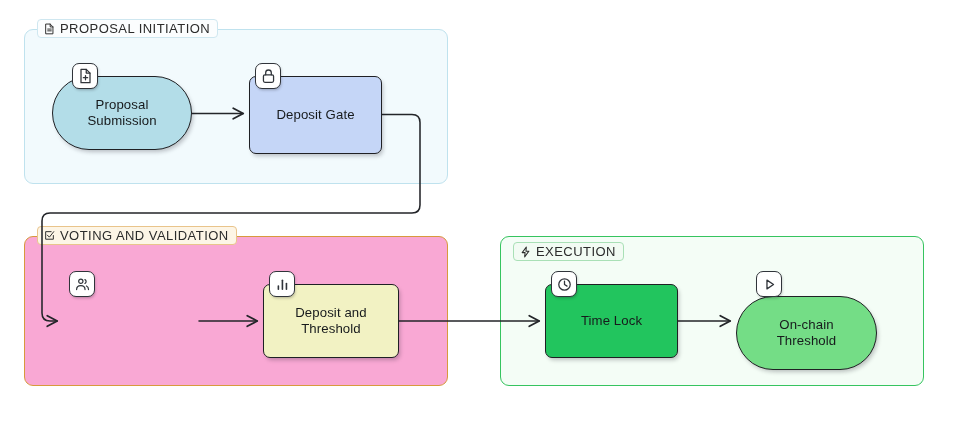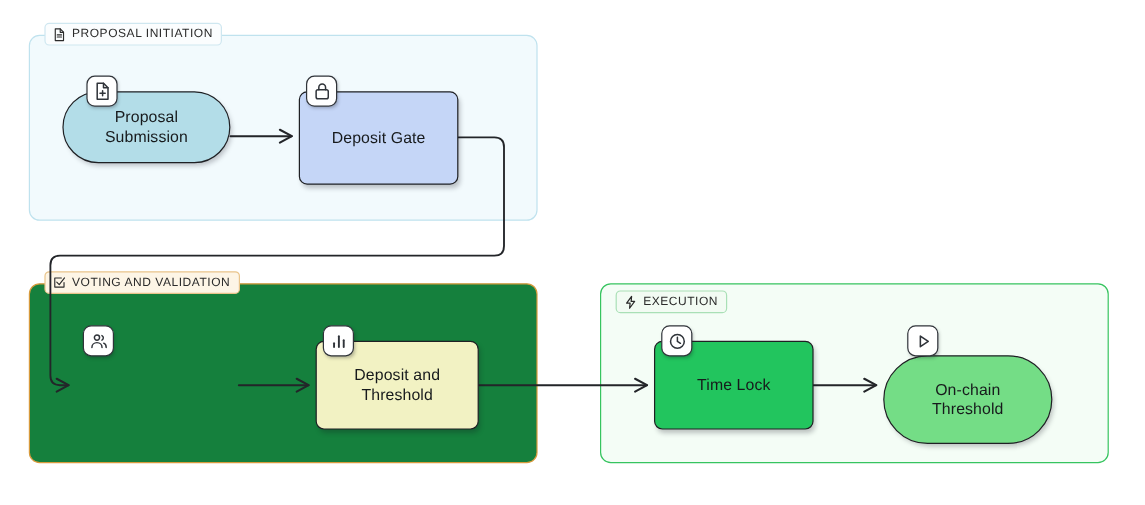--- a/index.html
+++ b/index.html
@@ -43,21 +43,21 @@
     left: 12px;
     display: flex;
     align-items: center;
     gap: 5px;
     height: 19px;
     padding: 0 7px 0 5px;
     box-sizing: border-box;
     border-width: 1px;
     border-style: solid;
     border-radius: 4px;
-    font-size: 10px;
+    font-size: 13px;
     letter-spacing: 0.45px;
     color: #2b2b2b;
     white-space: nowrap;
     font-family: "Liberation Sans", sans-serif;
   }
   .cluster-label .lbl-ico {
     display: inline-flex;
     align-items: center;
     justify-content: center;
     width: 12px;
@@ -113,21 +113,21 @@
         <svg width="11" height="12" viewBox="0 0 16 17" fill="none" stroke="#2b2b2b" stroke-width="1.4" stroke-linejoin="round" stroke-linecap="round">
           <path d="M3 1.3h6l4 4v10.2H3z"></path>
           <path d="M9 1.3v4.2h4"></path>
           <path d="M5.4 8.6h5.2M5.4 11.2h5.2"></path>
         </svg>
       </span>
       <span>PROPOSAL INITIATION</span>
     </div>
   </div>
 
-  <div class="cluster" id="cl-voting" style="left: 24px; top: 236px; width: 424px; height: 150px; background: #15803d; border-color: rgb(215, 154, 60);">
+  <div class="cluster" id="cl-voting" style="left: 24px; top: 236px; width: 424px; height: 150px; background: #f9a8d4; border-color: rgb(215, 154, 60);">
     <div class="cluster-label" id="cllbl-voting" style="background: rgb(253, 245, 230); border-color: rgb(233, 196, 139);">
       <span class="lbl-ico">
         <svg width="11" height="11" viewBox="0 0 16 16" fill="none" stroke="#2b2b2b" stroke-width="1.4" stroke-linejoin="round" stroke-linecap="round">
           <path d="M13.6 8v5.4H2.4V2.4h8"></path>
           <path d="M4.8 7.4l3 3 6.4-8"></path>
         </svg>
       </span>
       <span>VOTING AND VALIDATION</span>
     </div>
   </div>
@@ -151,21 +151,21 @@
     </defs>
     <g fill="none" stroke="#232529" stroke-width="1.55" stroke-linecap="round" stroke-linejoin="round">
       <path d="M192,113.5 L243,113.5" marker-end="url(#ah)"></path>
       <path d="M382,114.5 L412,114.5 Q420,114.5 420,122.5 L420,205 Q420,213 412,213 L50,213 Q42,213 42,221 L42,313 Q42,321 50,321 L57,321" marker-end="url(#ah)"></path>
       <path d="M199,321 L257,321" marker-end="url(#ah)"></path>
       <path d="M399,321 L539,321" marker-end="url(#ah)"></path>
       <path d="M678,321 L730,321" marker-end="url(#ah)"></path>
     </g>
   </svg>
 
-  <div class="node stadium" id="nd-proposal" style="left: 52px; top: 76px; width: 140px; height: 60px; background: rgb(179, 221, 232); border-color: rgb(31, 32, 36);">
+  <div class="node stadium" id="nd-proposal" style="left: 52px; top: 76px; width: 140px; height: 74px; background: rgb(179, 221, 232); border-color: rgb(31, 32, 36);">
     <span class="node-text"><span>Proposal</span><br><span>Submission</span></span>
   </div>
   <div class="badge" id="bd-proposal" style="left: 72px; top: 63px;">
     <svg width="15" height="16" viewBox="0 0 16 17" fill="none" stroke="#30343a" stroke-width="1.35" stroke-linejoin="round" stroke-linecap="round">
       <path d="M3.2 1.4h5.6l4 4v10.2H3.2z"></path>
       <path d="M8.8 1.4v4h4"></path>
       <path d="M8 8v4.6M5.7 10.3h4.6"></path>
     </svg>
   </div>
 

